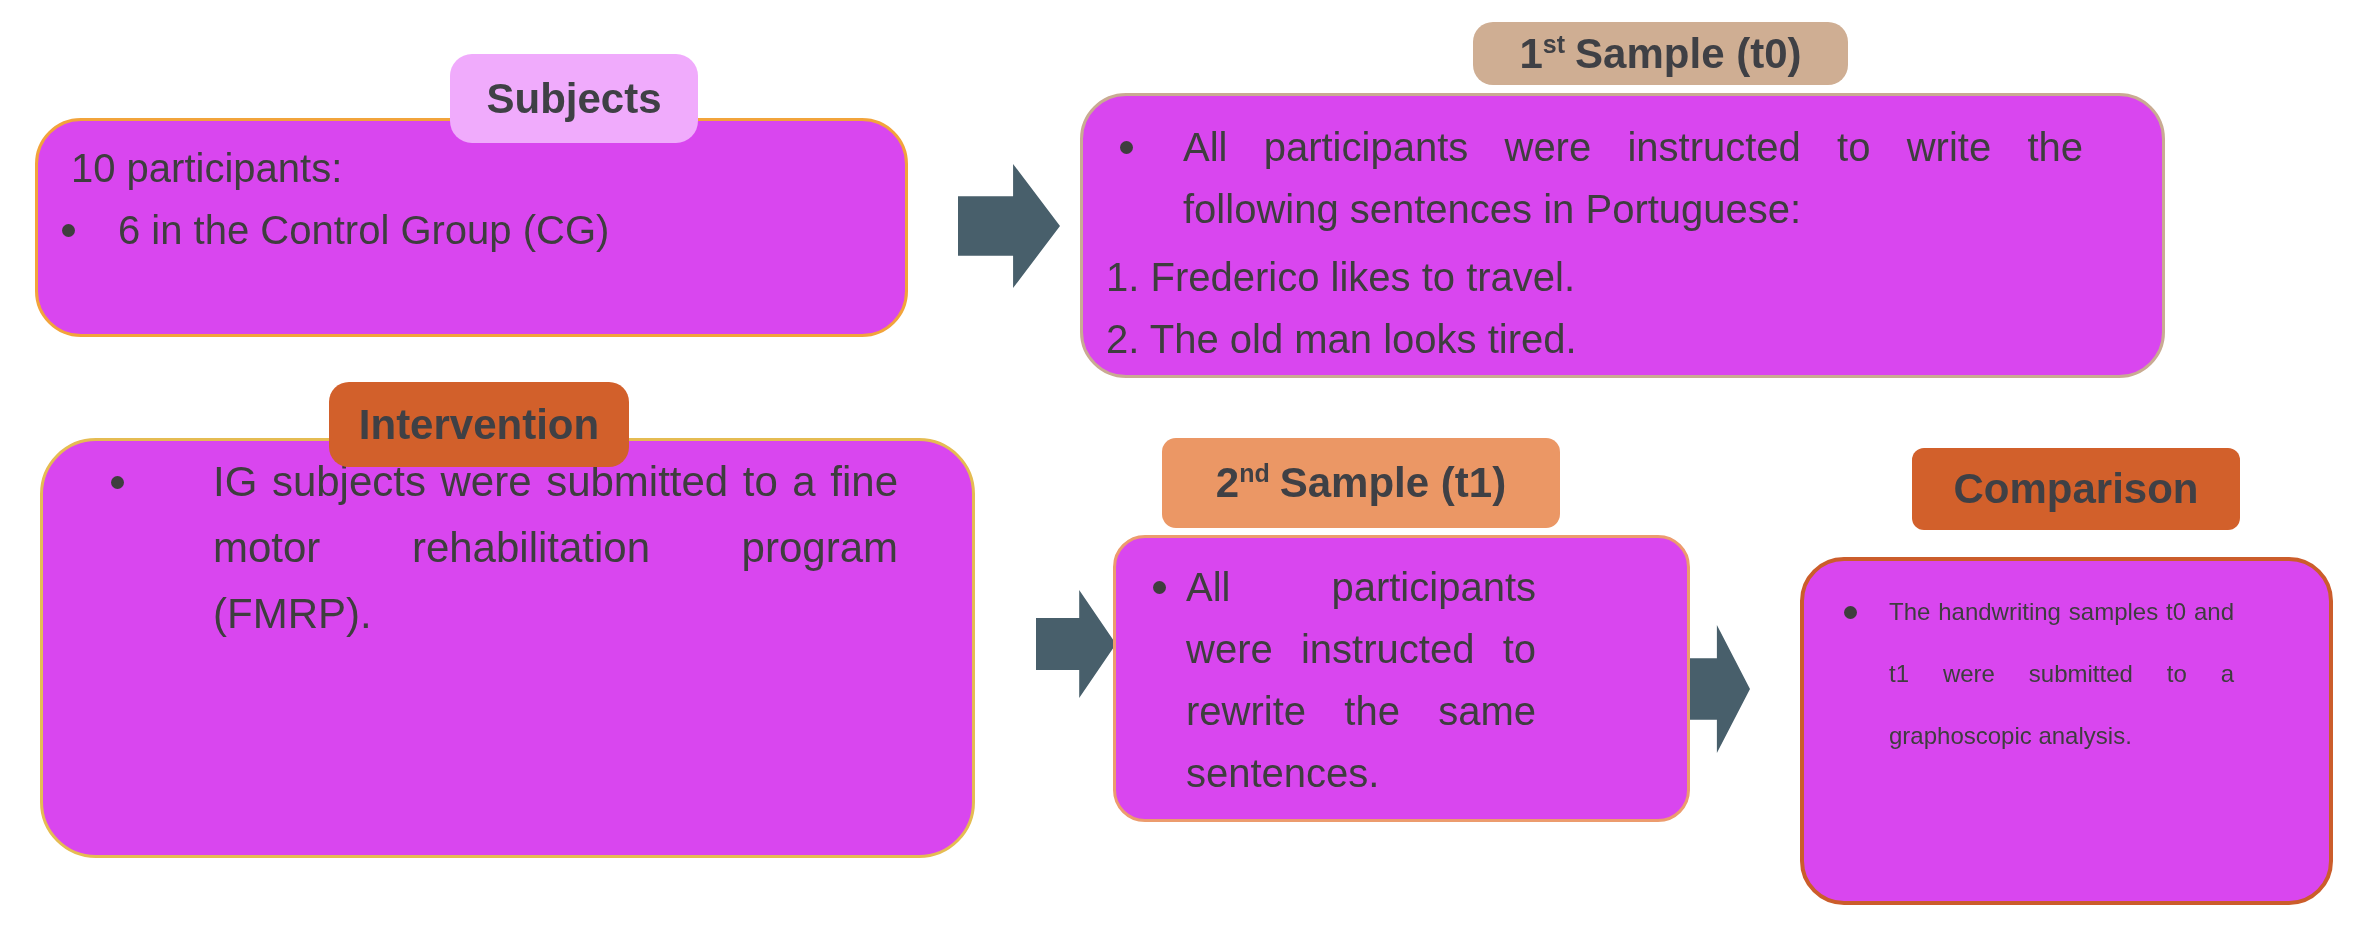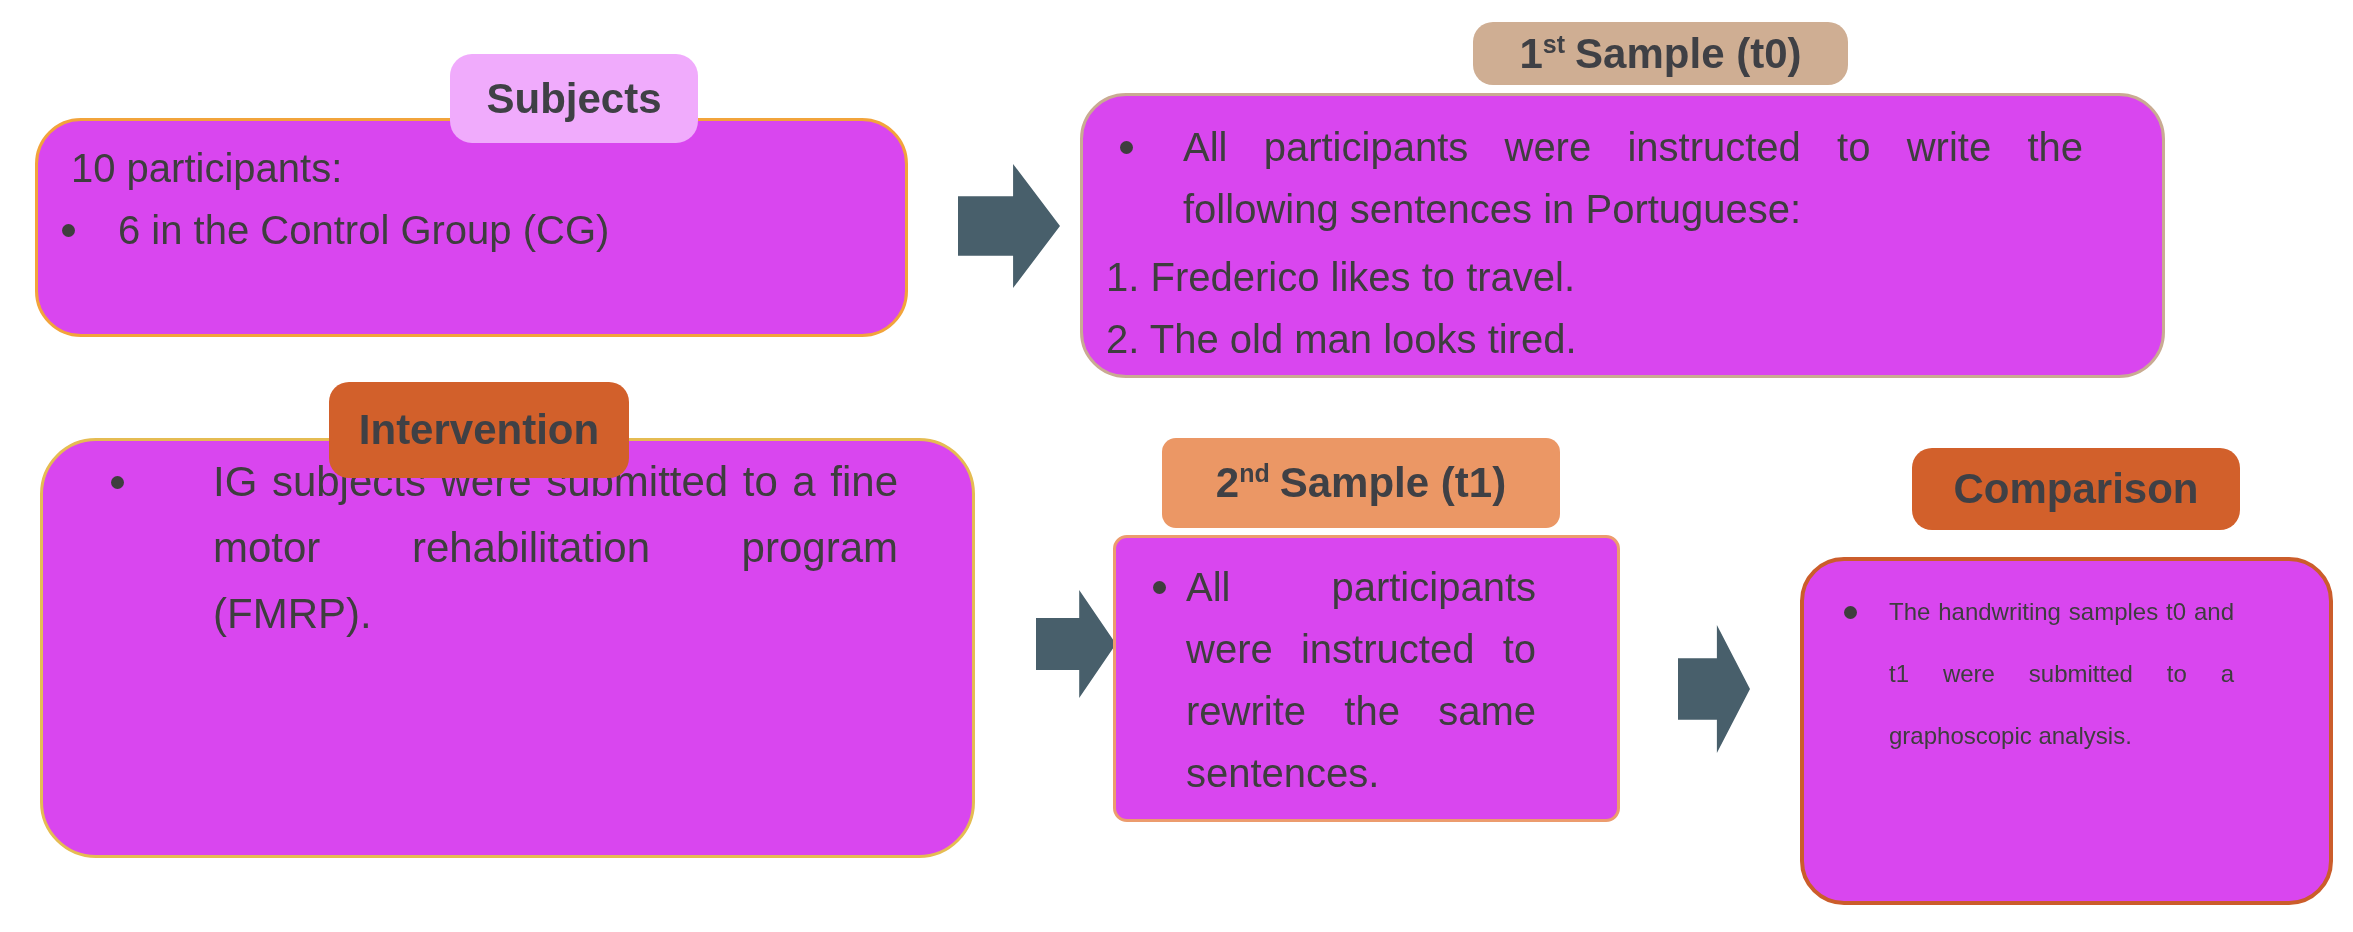--- a/index.html
+++ b/index.html
@@ -53,36 +53,36 @@
   
   #sample1-box  { left: 1080px; top: 93px; width: 1085px; height: 285px; border: 3px solid #c9ab92; border-radius: 46px; }
   #sample1-label{ left: 1473px; top: 22px; width: 375px; height: 63px; background: #cfae93; border-radius: 20px; }
   #sample1-content { padding: 20px 0 0 23px; font-size: 40px; line-height: 62px; }
   #sample1-content .para { width: 977px; padding-left: 77px; }
   #sample1-content .dot { left: 14px; }
   #sample1-content .numbered { margin-top: 6px; }
 
   
   #intervention-box  { left: 40px; top: 438px; width: 935px; height: 420px; border: 3px solid #e5bc52; border-radius: 56px; }
-  #intervention-label{ left: 329px; top: 382px; width: 300px; height: 96px; background: #d2602b; border-radius: 20px; }
+  #intervention-label{ left: 329px; top: 382px; width: 300px; height: 85px; background: #d2602b; border-radius: 20px; }
   #intervention-content { padding: 8px 0 0 68px; font-size: 42px; line-height: 66px; }
   #intervention-content .para { width: 787px; padding-left: 102px; }
   #intervention-content .dot { left: 0; top: 27px; }
   #intervention-content .para + .para { margin-top: 8px; }
 
   
-  #sample2-box  { left: 1113px; top: 535px; width: 507px; height: 287px; border: 3px solid #ec9c6e; border-radius: 14px; }
+  #sample2-box  { left: 1113px; top: 535px; width: 577px; height: 287px; border: 3px solid #ec9c6e; border-radius: 32px; }
   #sample2-label{ left: 1162px; top: 438px; width: 398px; height: 90px; background: #eb9765; border-radius: 14px; }
   #sample2-content { padding: 18px 0 0 37px; font-size: 40px; line-height: 62px; }
   #sample2-content .para { width: 383px; padding-left: 33px; }
   #sample2-content .dot { left: 0; }
 
   
   #comparison-box  { left: 1800px; top: 557px; width: 533px; height: 348px; border: 4px solid #cb5d2b; border-radius: 44px; }
-  #comparison-label{ left: 1912px; top: 448px; width: 328px; height: 82px; background: #d2602b; border-radius: 20px; }
+  #comparison-label{ left: 1912px; top: 448px; width: 328px; height: 82px; background: #d2602b; border-radius: 12px; }
   #comparison-content { padding: 20px 0 0 40px; font-size: 24px; line-height: 62px; }
   #comparison-content .para { width: 390px; padding-left: 45px; }
   #comparison-content .dot { left: 0; }
 
   
   #arrow1 { left: 958px;  top: 164px; width: 102px; height: 124px; }
   #arrow2 { left: 1036px; top: 590px; width: 80px;  height: 108px; }
   #arrow3 { left: 1678px; top: 625px; width: 72px;  height: 128px; }
 </style>
 </head>

